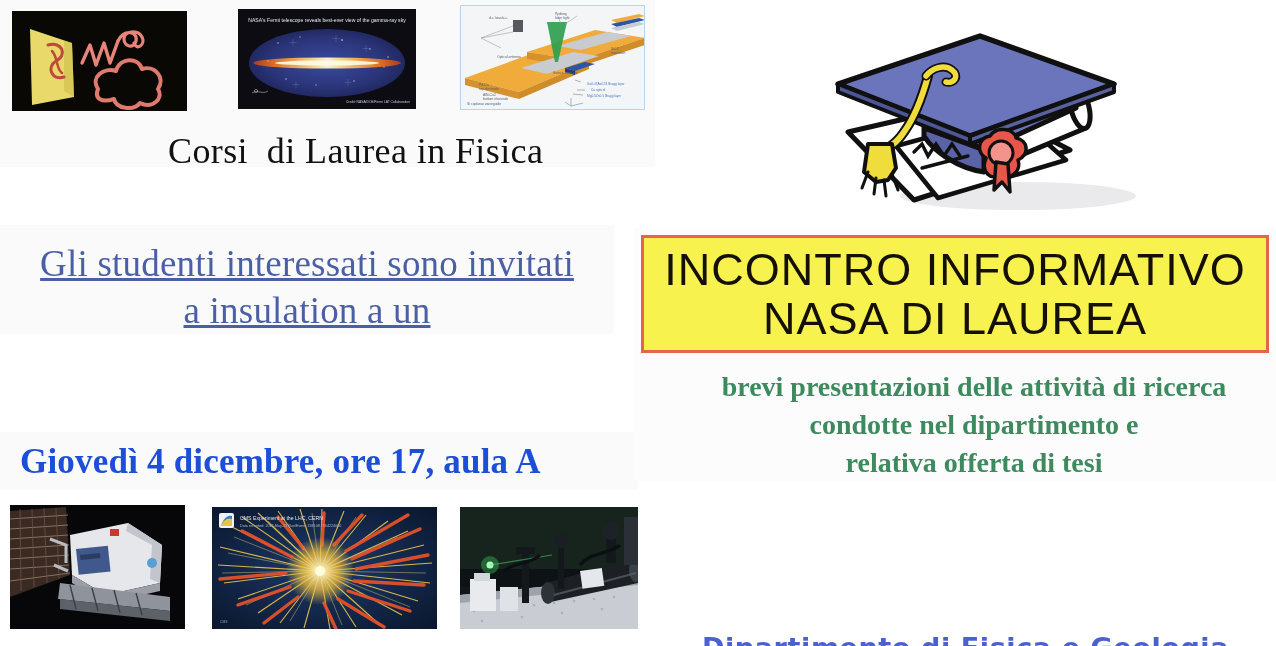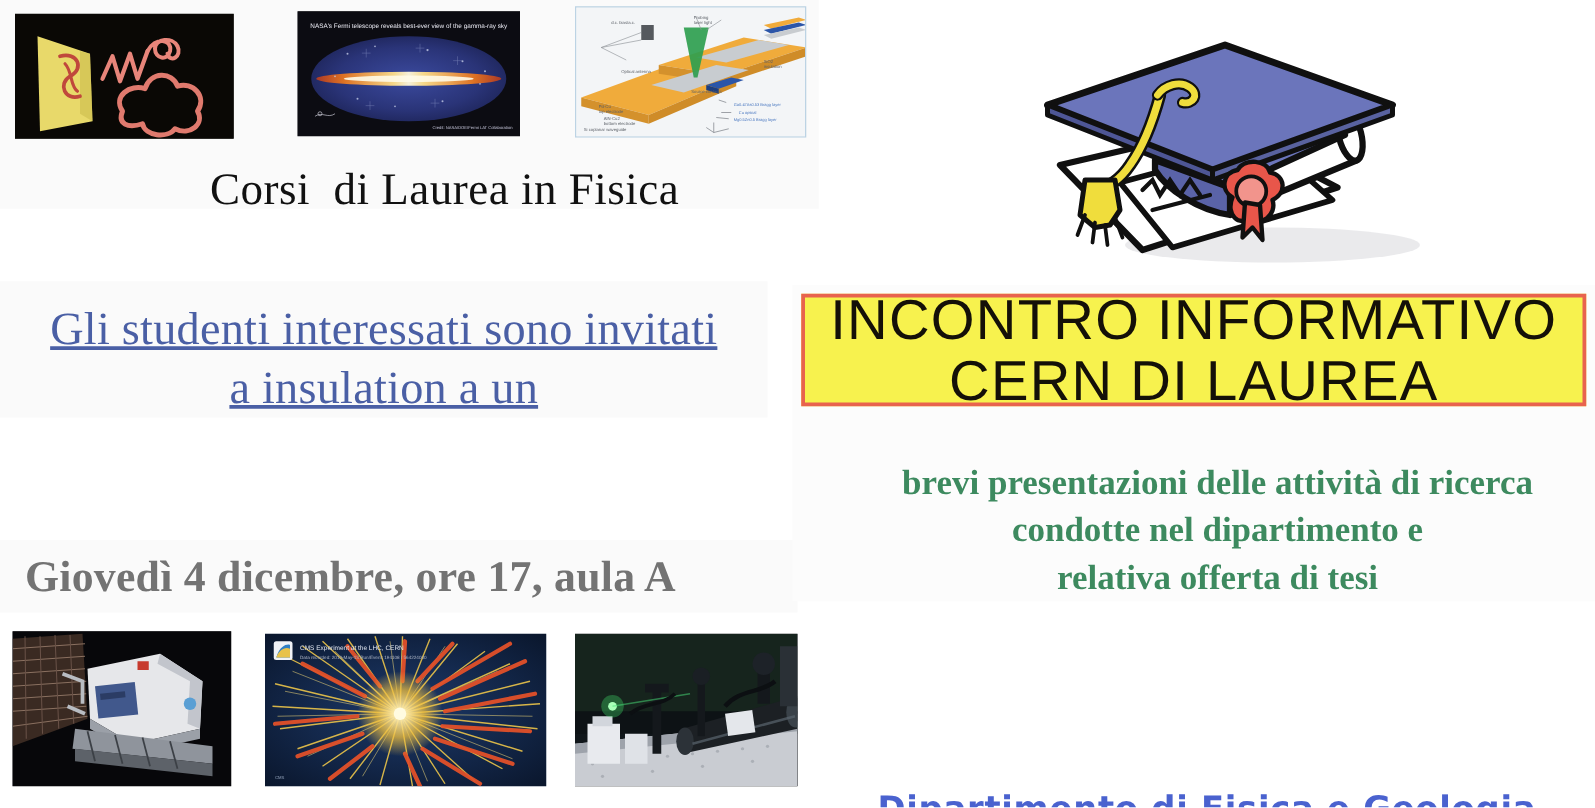--- a/index.html
+++ b/index.html
@@ -55,21 +55,21 @@
     letter-spacing: 0.2px;
     width: 100%;
     text-decoration: underline;
   }
   .invito .l2 { display: block; }
   .date-line {
     position: absolute;
     font-family: "Liberation Serif", serif;
     font-weight: bold;
     font-size: 35px;
-    color: #737373;
+    color: #1d4ed8;
     letter-spacing: 0.2px;
     white-space: pre;
   }
 
   
   .banner {
     position: absolute;
     background: #f7f24e;
     border: 3px solid #e8634e;
     box-sizing: border-box;
@@ -313,23 +313,23 @@
         <path d="M104 158 L150 146"></path>
       </g>
     </svg>
   </div>
 
   <div class="invito" style="left:0;top:240px;width:614px;">
     <span>Gli studenti interessati sono invitati</span>
     <span class="l2">a insulation a un</span>
   </div>
 
-  <div class="banner" style="left:641px;top:235px;width:628px;height:90px;">
+  <div class="banner" style="left:641px;top:235px;width:628px;height:118px;">
     <div class="banner-line">INCONTRO INFORMATIVO</div>
-    <div class="banner-line">CERN DI LAUREA</div>
+    <div class="banner-line">NASA DI LAUREA</div>
   </div>
 
   <div class="green-block" style="left:656px;top:368px;width:636px;">
     <span>brevi presentazioni delle attività di ricerca</span>
     <span>condotte nel dipartimento e</span>
     <span>relativa offerta di tesi</span>
   </div>
 
   <div class="date-line" style="left:20px;top:442px;">Giovedì 4 dicembre, ore 17, aula A</div>
 

